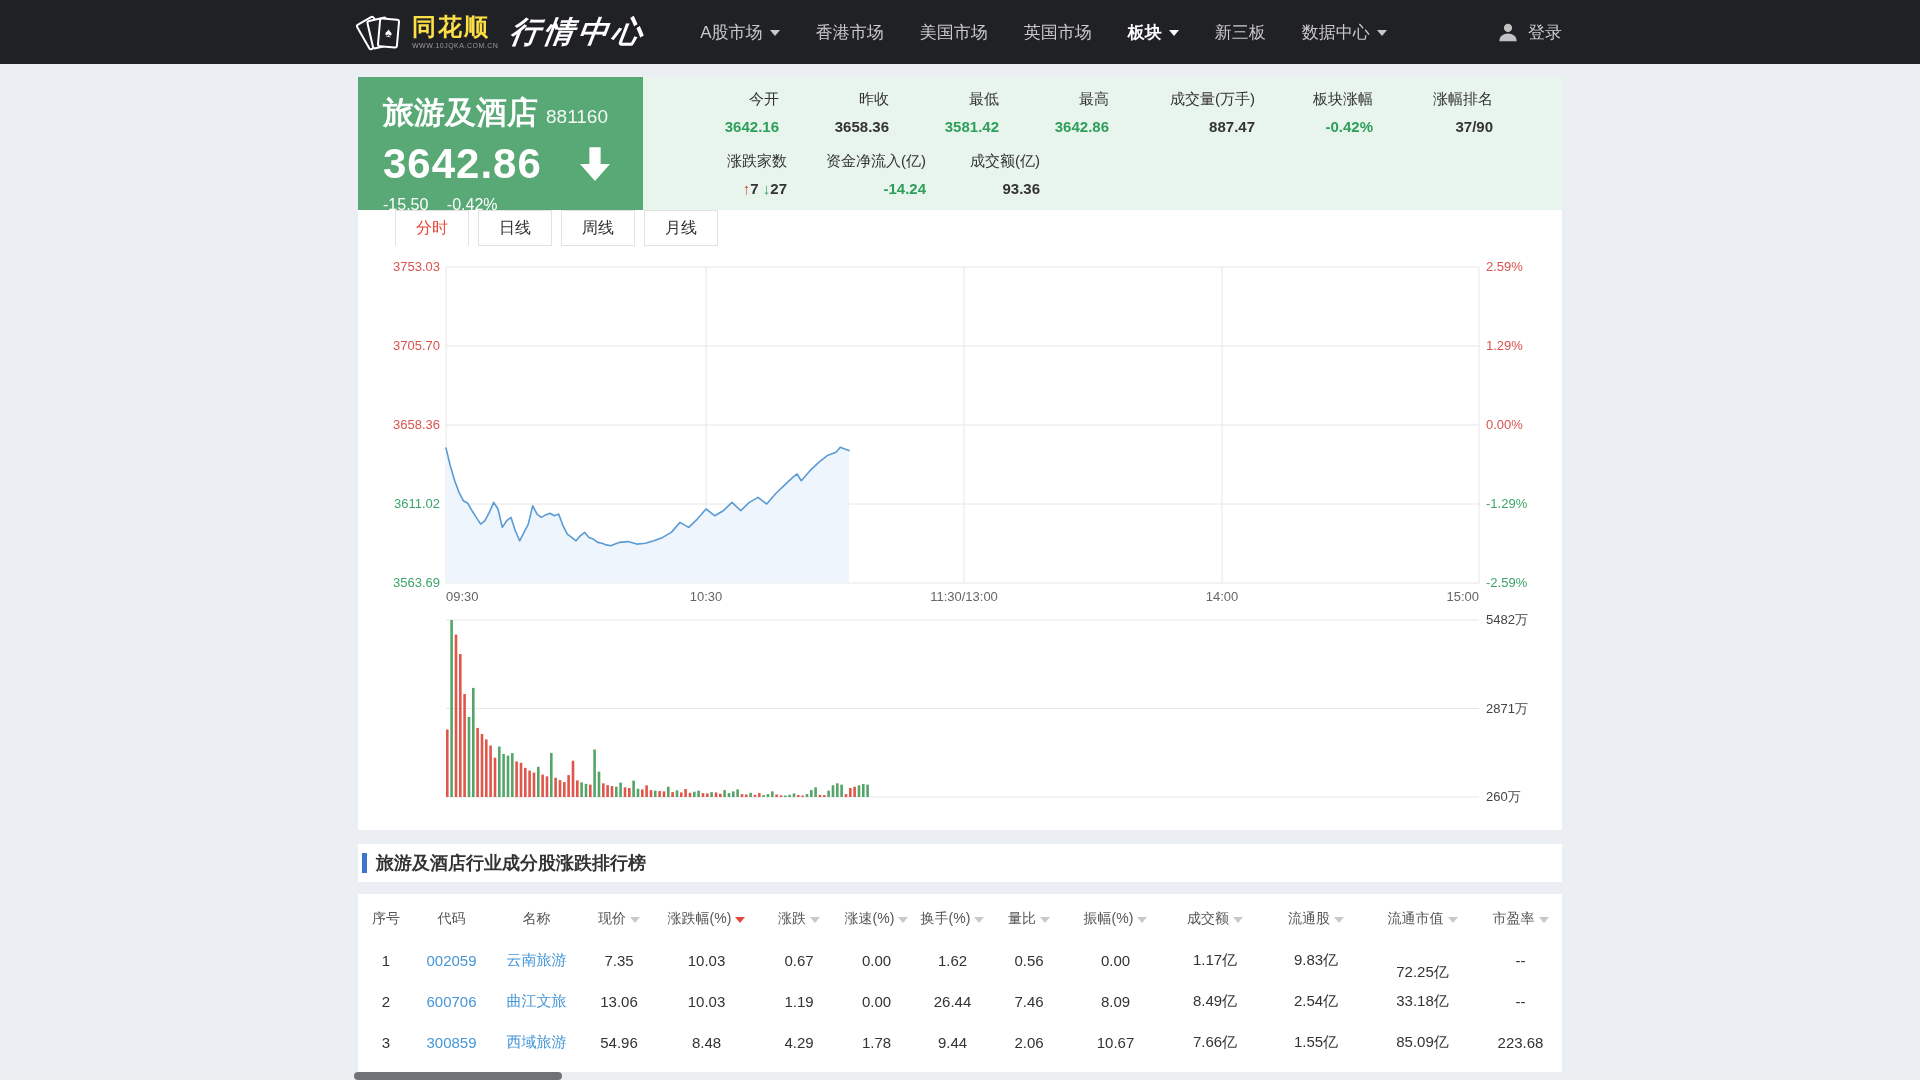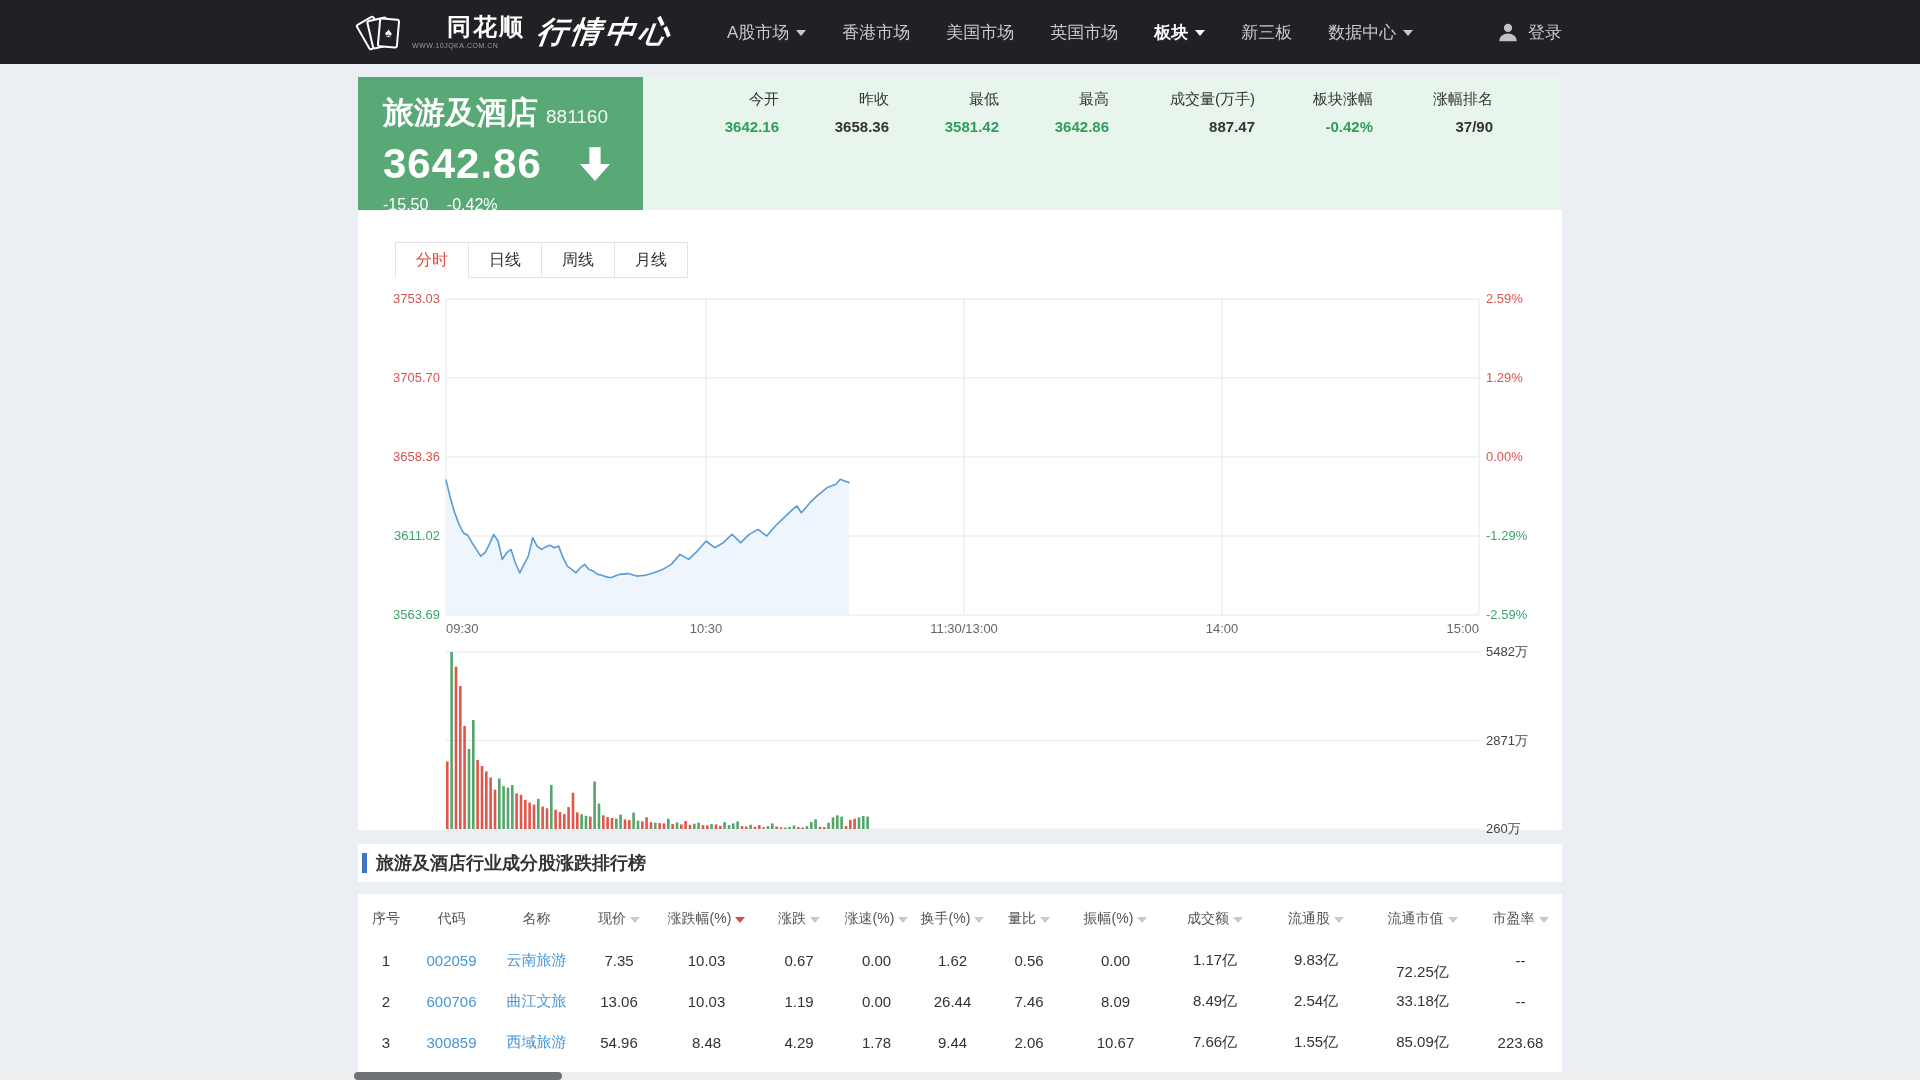--- a/index.html
+++ b/index.html
@@ -12,21 +12,21 @@
   
   .navbar{height:64px;background:#202124;}
   .nav-inner{width:1204px;margin:0 auto;height:64px;display:flex;align-items:center;}
   .logo{display:flex;align-items:center;cursor:pointer;}
   .logo-cards{position:relative;width:46px;height:42px;margin-right:8px;}
   .logo-card{position:absolute;width:17px;height:26px;border:2px solid #fff;border-radius:3px;background:#202124;top:7px;}
   .lc1{left:3px;transform:rotate(-30deg);}
   .lc2{left:11px;transform:rotate(-13deg);}
   .lc3{left:20px;transform:rotate(5deg);color:#fff;font-size:13px;text-align:center;line-height:26px;}
   .logo-brand-wrap{margin-right:12px;line-height:1;}
-  .logo-brand{color:#ffffff;font-size:24px;font-weight:bold;letter-spacing:2px;margin-left:35px;}
+  .logo-brand{color:#fde047;font-size:24px;font-weight:bold;letter-spacing:2px;}
   .logo-url{color:#9a9a9a;font-size:7px;letter-spacing:.5px;margin-top:3px;}
   .logo-product{color:#fff;font-size:30px;font-weight:900;font-style:italic;letter-spacing:4px;transform:skewX(-8deg);}
   .nav-links{display:flex;align-items:center;gap:36px;margin-left:54px;}
   .nav-link{color:#c9c9c9;font-size:17px;cursor:pointer;display:flex;align-items:center;gap:7px;white-space:nowrap;}
   .nav-link.active{color:#fff;font-weight:bold;}
   .caret{width:0;height:0;border-left:5px solid transparent;border-right:5px solid transparent;border-top:6px solid #c9c9c9;margin-top:2px;}
   .nav-link.active .caret{border-top-color:#fff;}
   .nav-right{margin-left:auto;display:flex;align-items:center;gap:9px;color:#cfcfcf;font-size:17px;cursor:pointer;}
   
   .content{width:1204px;margin:0 auto;}
@@ -45,21 +45,21 @@
   .stat{display:flex;flex-direction:column;text-align:right;margin-right:14px;}
   .stat-label{font-size:15px;color:#333;}
   .stat-value{font-size:15px;font-weight:bold;margin-top:9px;color:#333;}
   .stats-row2{margin-top:17px;}
   .v-green{color:#2e9e5b;}
   .v-red{color:#e2483d;}
   .v-dark{color:#333;}
   .ud-arrow{font-weight:bold;font-size:15px;}
   
   .chart-card{background:#fff;height:620px;position:relative;}
-  .tabs{display:flex;padding-top:32px;margin-left:38px;}
+  .tabs{display:flex;margin-left:38px;gap:10px;}
   .tab{width:74px;height:36px;box-sizing:border-box;border:1px solid #e2e2e2;margin-left:-1px;
        display:flex;align-items:center;justify-content:center;font-size:16px;color:#333;background:#fff;cursor:pointer;}
   .tab.active{color:#e5493b;border-bottom-color:#fff;z-index:2;}
   .chart-wrap{margin-top:10px;}
   svg text{font-family:"Liberation Sans","DejaVu Sans",sans-serif;}
   
   .section-band{background:#fff;margin-top:14px;height:38px;display:flex;align-items:center;padding-left:4px;box-sizing:border-box;}
   .section-bar{width:5px;height:20px;background:#3e74c9;margin-right:9px;}
   .section-title{font-size:18px;font-weight:bold;color:#333;}
   .table-card{background:#fff;margin-top:12px;padding-top:4px;height:200px;overflow:hidden;}
@@ -168,20 +168,34 @@
             <div class="stat-label">成交量(万手)</div>
             <div class="stat-value v-dark">887.47</div>
           </div>
           <div class="stat" style="width: 104px;">
             <div class="stat-label">板块涨幅</div>
             <div class="stat-value v-green">-0.42%</div>
           </div>
           <div class="stat" style="width: 106px;">
             <div class="stat-label">涨幅排名</div>
             <div class="stat-value v-dark">37/90</div>
+          </div>
+        </div>
+      <div class="stats-row stats-row2" id="stats-row2">
+          <div class="stat" style="width: 96px;">
+            <div class="stat-label">涨跌家数</div>
+            <div class="stat-value"><span class="ud-arrow v-red">↑</span><span class="v-dark">7</span> <span class="ud-arrow v-green">↓</span><span class="v-dark">27</span></div>
+          </div>
+          <div class="stat" style="width: 125px;">
+            <div class="stat-label">资金净流入(亿)</div>
+            <div class="stat-value v-green">-14.24</div>
+          </div>
+          <div class="stat" style="width: 100px;">
+            <div class="stat-label">成交额(亿)</div>
+            <div class="stat-value v-dark">93.36</div>
           </div>
         </div>
     </div>
   </div>
 
   <div class="chart-card">
     <div class="tabs" id="chart-tabs">
         <div class="tab active">分时</div>
         <div class="tab">日线</div>
         <div class="tab">周线</div>

